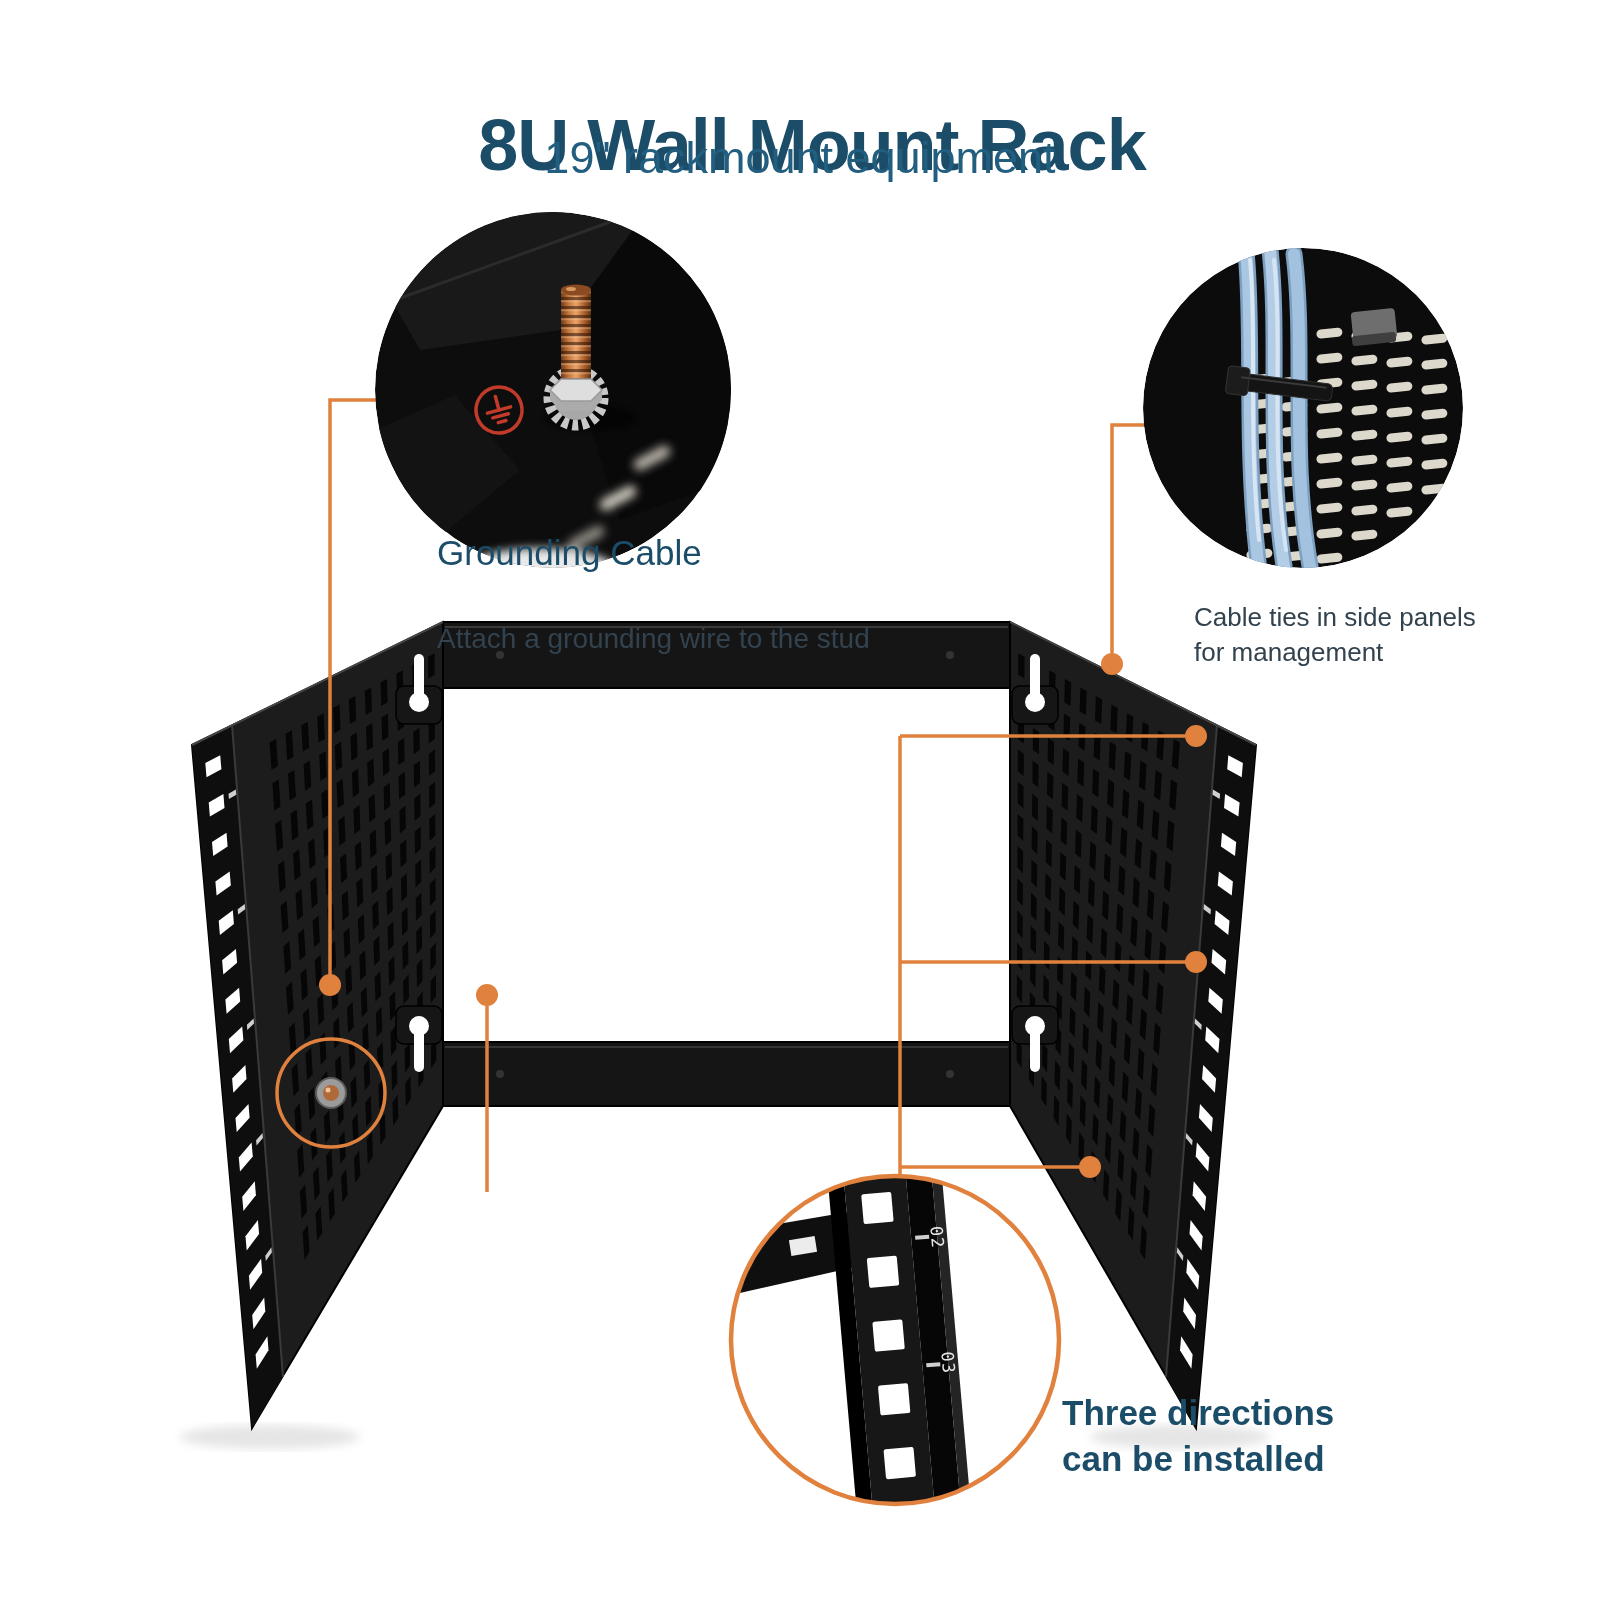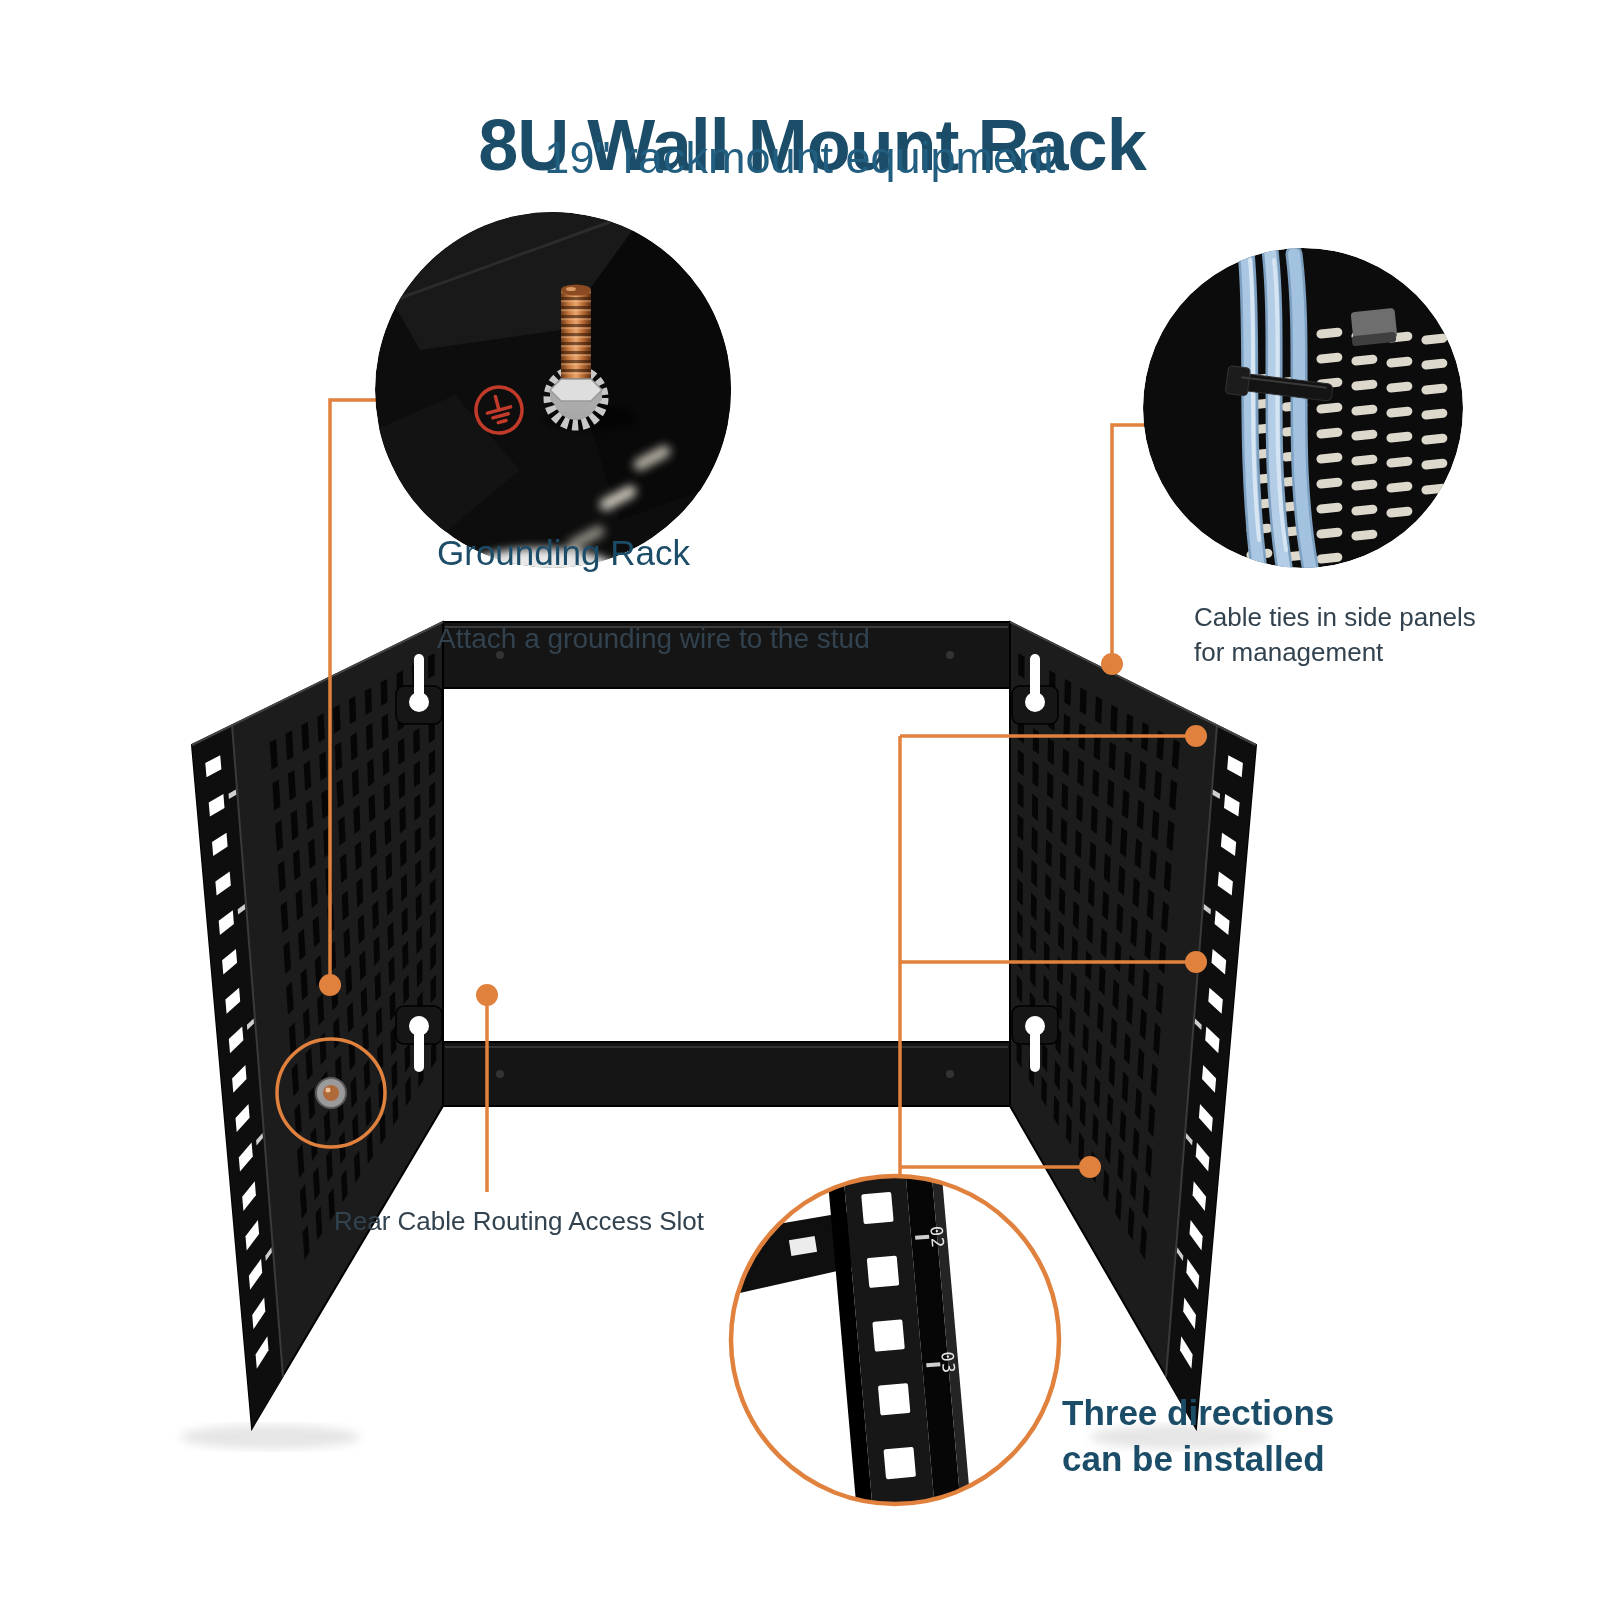--- a/index.html
+++ b/index.html
@@ -592,27 +592,26 @@
         <text class="rail-num" transform="translate(940,1230) rotate(90)">02</text>
         <text class="rail-num" transform="translate(940,1356) rotate(90)">03</text>
       </g>
     </g>
     <circle cx="895" cy="1340" r="164" class="bigring"></circle>
   </svg>
 
   <h1 class="hdr-title">8U Wall Mount Rack</h1>
   <div class="hdr-sub">19" rackmount equipment</div>
 
-  <div class="label grounding-title">Grounding Rack</div>
+  <div class="label grounding-title">Grounding Cable</div>
   <div class="label grounding-desc">Attach a grounding wire to the stud</div>
 
   <div class="label cable-label">
     <div>Cable ties in side panels</div>
     <div>for management</div>
   </div>
 
-  <div class="label rear-label">Rear Cable Routing Access Slot</div>
 
   <div class="label directions-label">
     <div>Three directions</div>
     <div>can be installed</div>
   </div>
 </div>
 
 </body></html>

